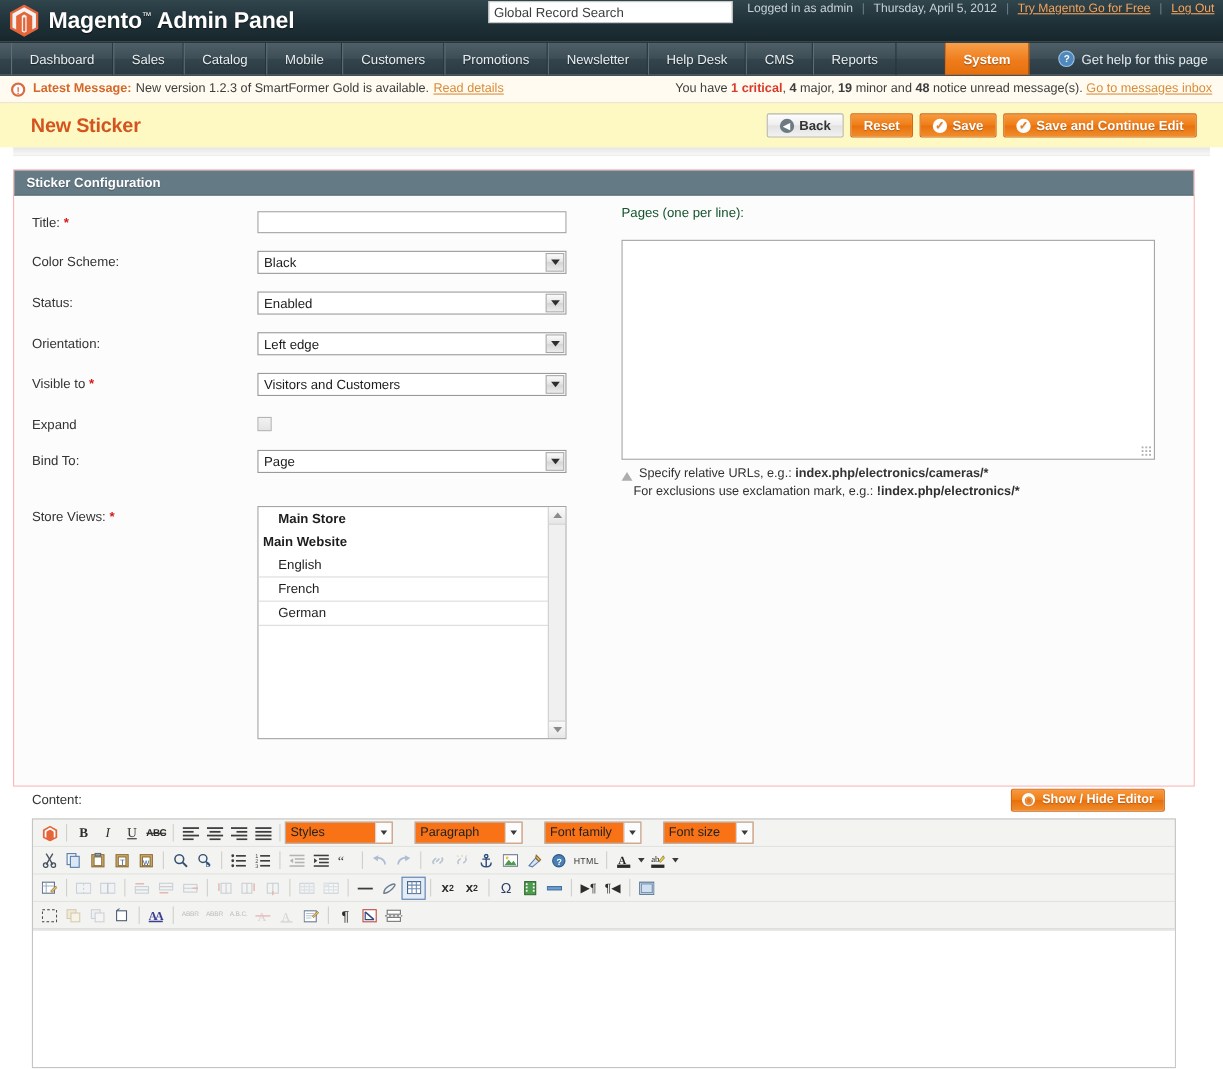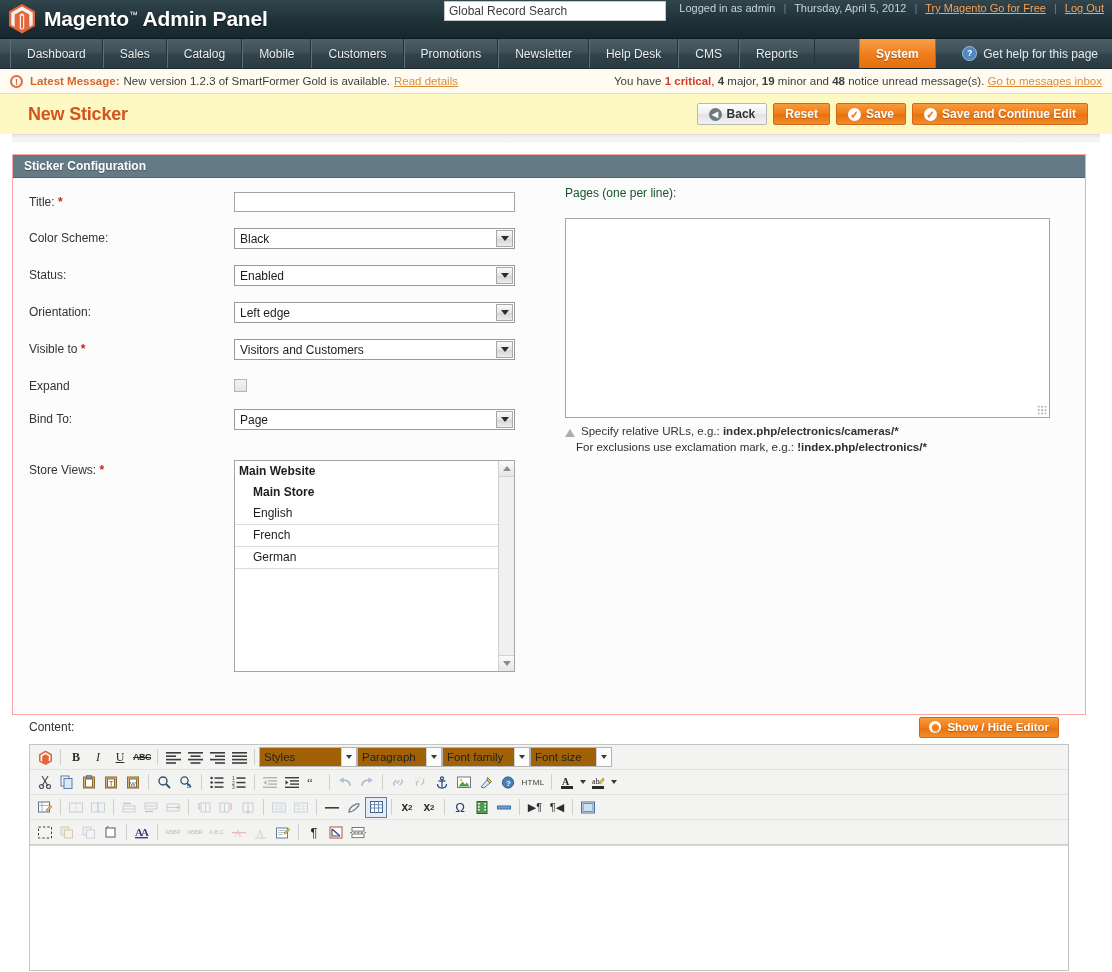--- a/index.html
+++ b/index.html
@@ -508,29 +508,29 @@
   .tsep {
     width: 1px;
     height: 16px;
     background: #cfcfcb;
     margin: 0 4px;
     flex: 0 0 auto;
   }
   .tsel {
     height: 20px;
     border: 1px solid #b4b4b4;
-    background: #a16207;
+    background: #f97316;
     display: inline-flex;
     align-items: center;
     font-size: 11.5px;
     color: #222;
     padding-left: 4px;
     position: relative;
     box-sizing: border-box;
-    margin-right: 0;
+    margin-right: 20px;
     flex: 0 0 auto;
   }
   .tsel .tcar {
     position: absolute;
     right: 0; top: 0; bottom: 0;
     width: 14px;
     border-left: 1px solid #d4d4d4;
     display: flex; align-items: center; justify-content: center;
     background: #fcfcfc;
   }
@@ -715,22 +715,22 @@
         </div>
       </div>
 
       <div class="frow" style="margin-top:30px;">
         <div class="flabel">
           <span>Store Views:</span>
           <span class="req">*</span>
         </div>
         <div class="multisel">
           <div class="ms-inner">
+            <div class="ms-opt store">Main Store</div>
             <div class="ms-opt website">Main Website</div>
-            <div class="ms-opt store">Main Store</div>
             <div class="ms-opt view">English</div>
             <div class="ms-opt view">French</div>
             <div class="ms-opt view">German</div>
           </div>
           <div class="ms-scroll">
             <div class="sbtn">
                 <i class="tri-up"></i>
               </div>
             <div class="sbtn bot">
                 <i class="tri-dn"></i>
@@ -823,21 +823,21 @@
               </svg>
             </div>
           <div class="tsep"></div>
 
           <div class="tsel" style="width:98px;">
             <span>Styles</span>
             <span class="tcar">
                 <i></i>
               </span>
           </div>
-          <div class="tsel" style="width:85px;">
+          <div class="tsel" style="width:98px;">
             <span>Paragraph</span>
             <span class="tcar">
                 <i></i>
               </span>
           </div>
           <div class="tsel" style="width:88px;">
             <span>Font family</span>
             <span class="tcar">
                 <i></i>
               </span>

